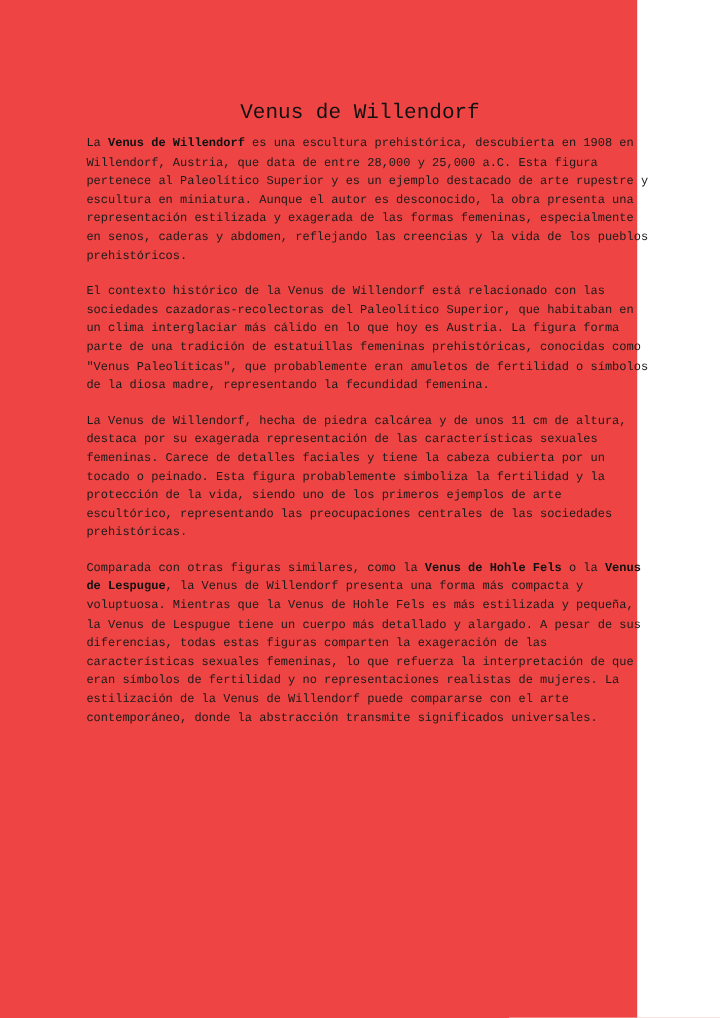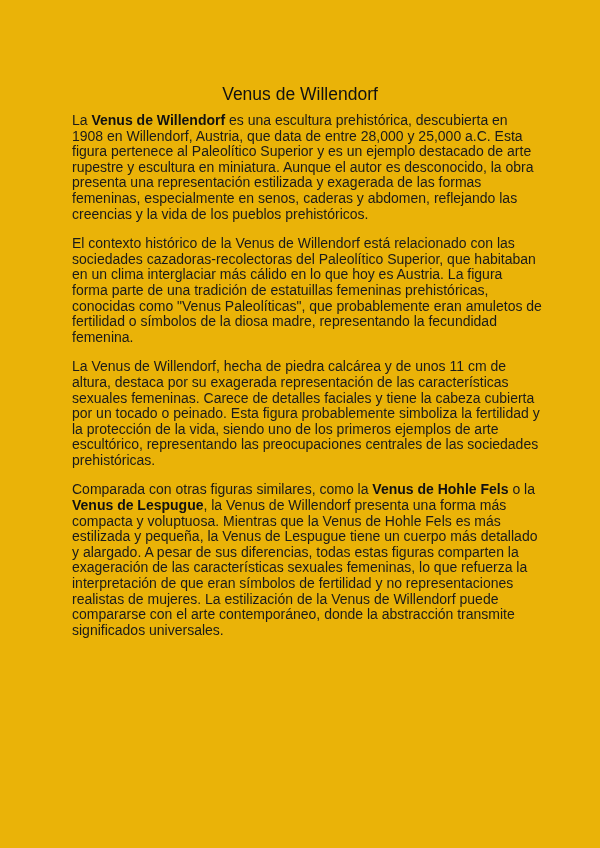--- a/index.html
+++ b/index.html
@@ -12,23 +12,24 @@
       height: 848px;
       position: relative;
       overflow: hidden;
       font-family: "Liberation Sans", sans-serif;
       color: #1a1a1a;
     }
     .page {
       position: absolute;
       left: 0;
       top: 0;
-      width: 600px;
+      width: 531px;
       height: 848px;
-      background: #eab308;
+      background: #ef4444;
+      font-family: Liberation Mono, monospace;
     }
     .title {
       position: absolute;
       left: 0;
       width: 600px;
       top: 83px;
       text-align: center;
       font-size: 17.5px;
       font-weight: normal;
       margin: 0;
@@ -36,21 +37,21 @@
       color: #111;
     }
     .body {
       position: absolute;
       left: 72px;
       width: 470px;
       top: 113px;
     }
     .para {
       margin: 0 0 14px 0;
-      font-size: 14px;
+      font-size: 10px;
       line-height: 15.6px;
       color: #1a1a1a;
     }
     .para b {
       font-weight: bold;
       color: #111;
     }
   </style>
 </head>
 <body>

